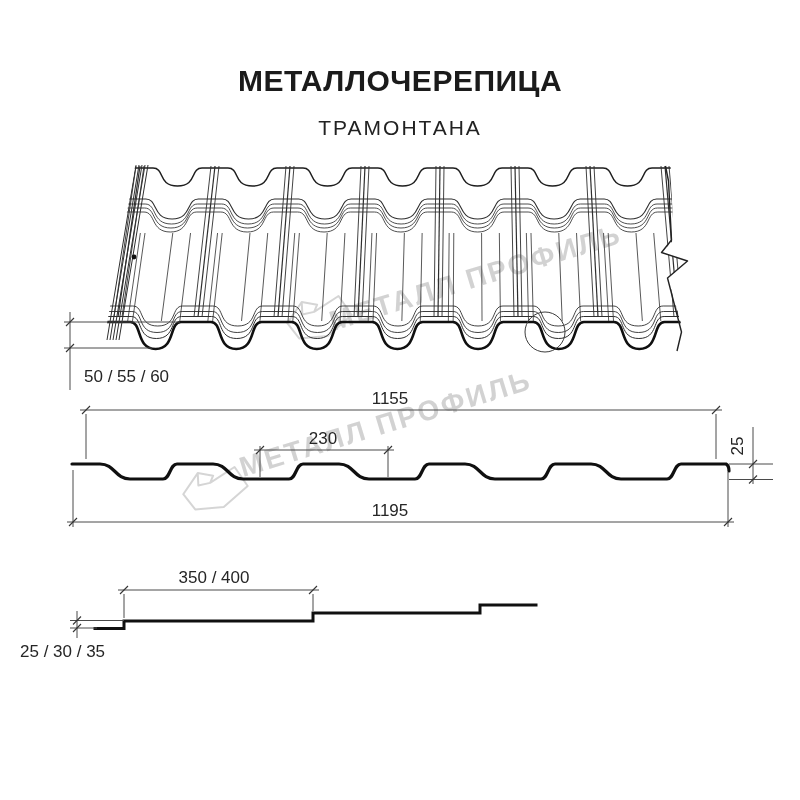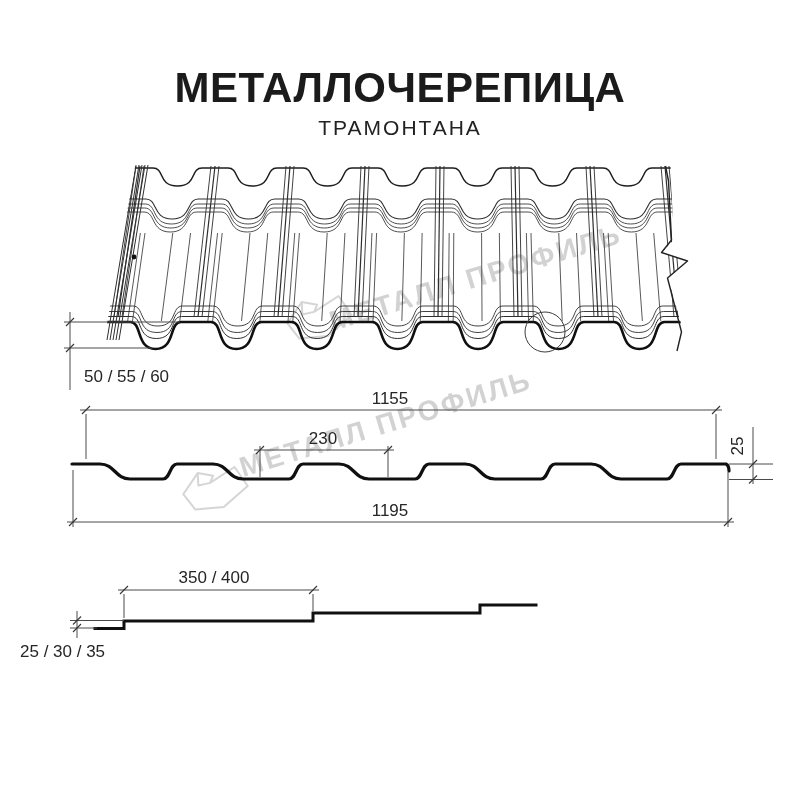--- a/index.html
+++ b/index.html
@@ -1,18 +1,18 @@
 <!DOCTYPE html>
 <html><head>
 <meta charset="utf-8">
 <style>
   html,body{margin:0;padding:0;background:#ffffff;}
   body{width:800px;height:800px;position:relative;font-family:"Liberation Sans",sans-serif;overflow:hidden;}
   .title{position:absolute;top:64px;left:0;width:800px;text-align:center;
-         font-size:42px;font-weight:800;color:#1b1b1b;letter-spacing:.5px;}
+         font-size:30px;font-weight:800;color:#1b1b1b;letter-spacing:.5px;}
   .subtitle{position:absolute;top:116px;left:0;width:800px;text-align:center;
          font-size:21px;font-weight:500;color:#222;letter-spacing:2px;}
   svg.stage{position:absolute;left:0;top:0;}
   text.dim{font-size:17px;fill:#262626;}
   text.wm{font-size:28px;font-weight:bold;fill:#c6c6c6;letter-spacing:2.5px;opacity:.78;}
   .dimline{stroke:#4a4a4a;stroke-width:1;}
   .tick{stroke:#333;stroke-width:1.1;}
   .profile{stroke:#101010;stroke-width:3.2;fill:none;stroke-linecap:round;stroke-linejoin:round;}
   .steppath{stroke:#101010;stroke-width:3;fill:none;stroke-linecap:square;stroke-linejoin:miter;}
   .wmshape{stroke:#c9c9c9;stroke-width:2;fill:none;stroke-linejoin:round;opacity:.78;}

